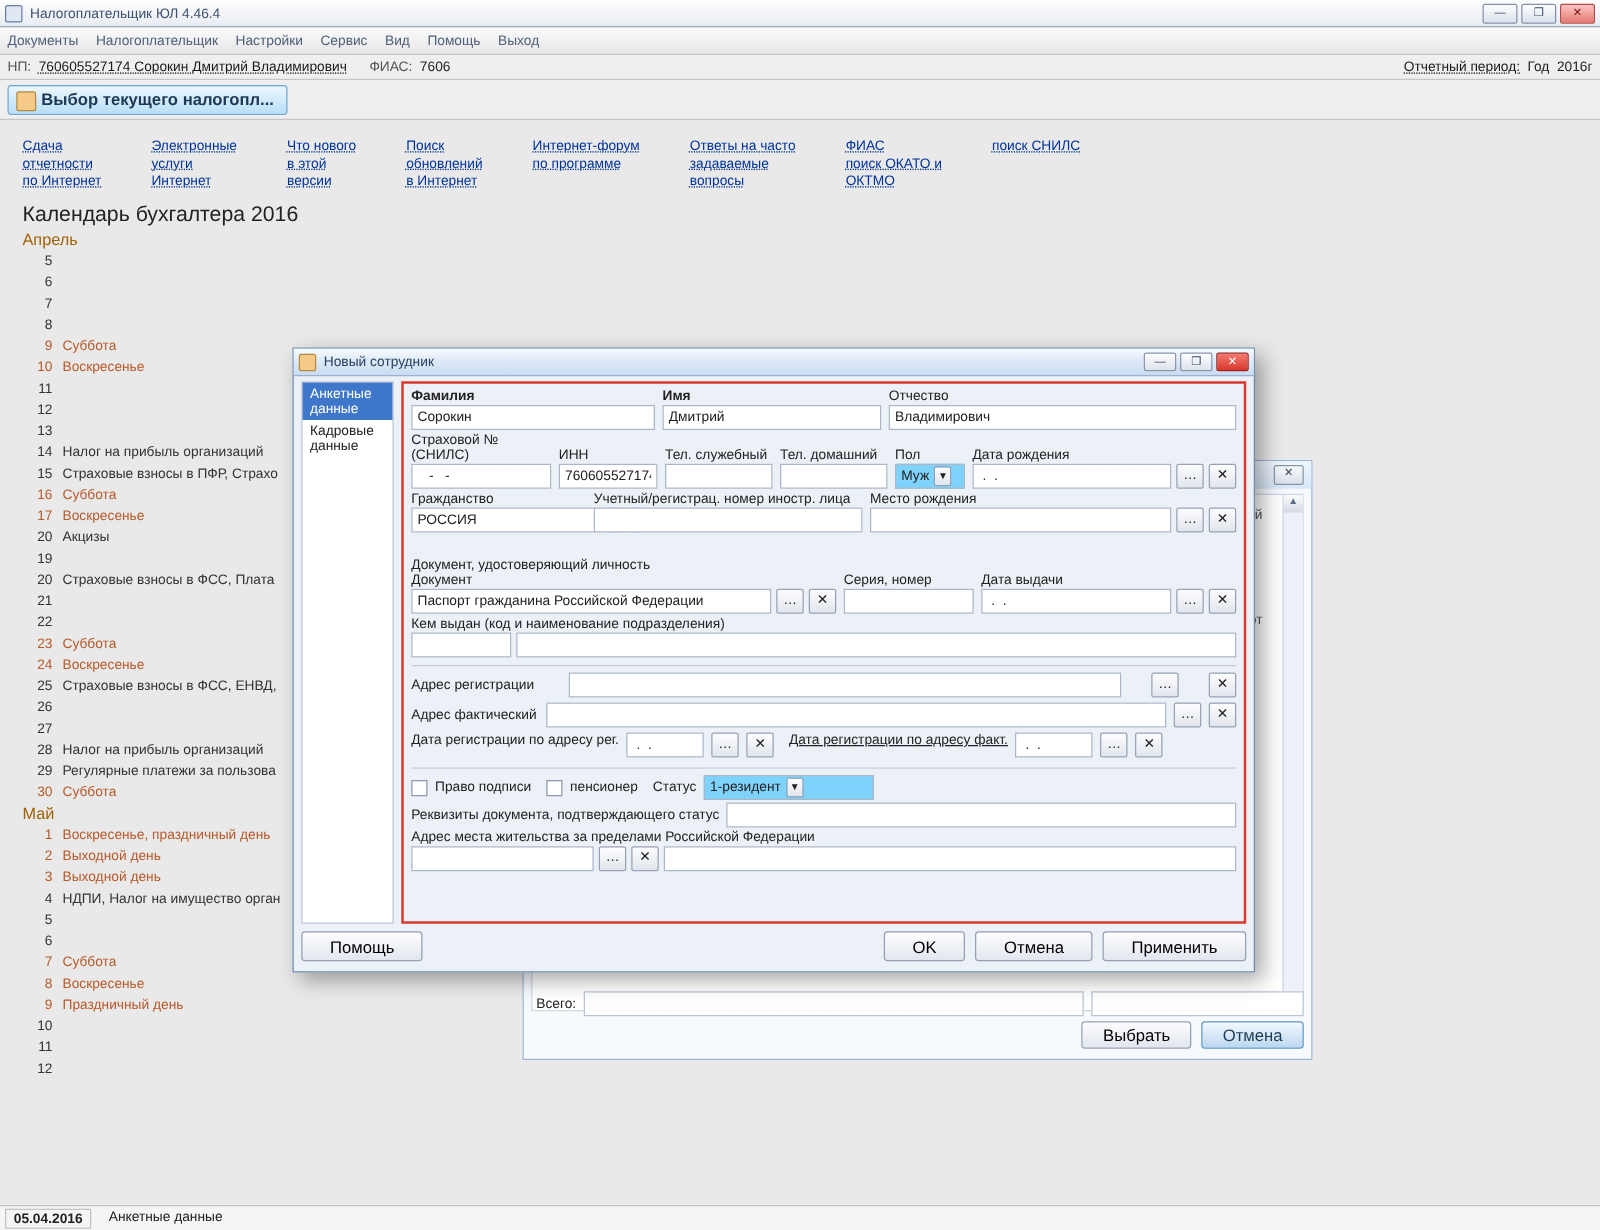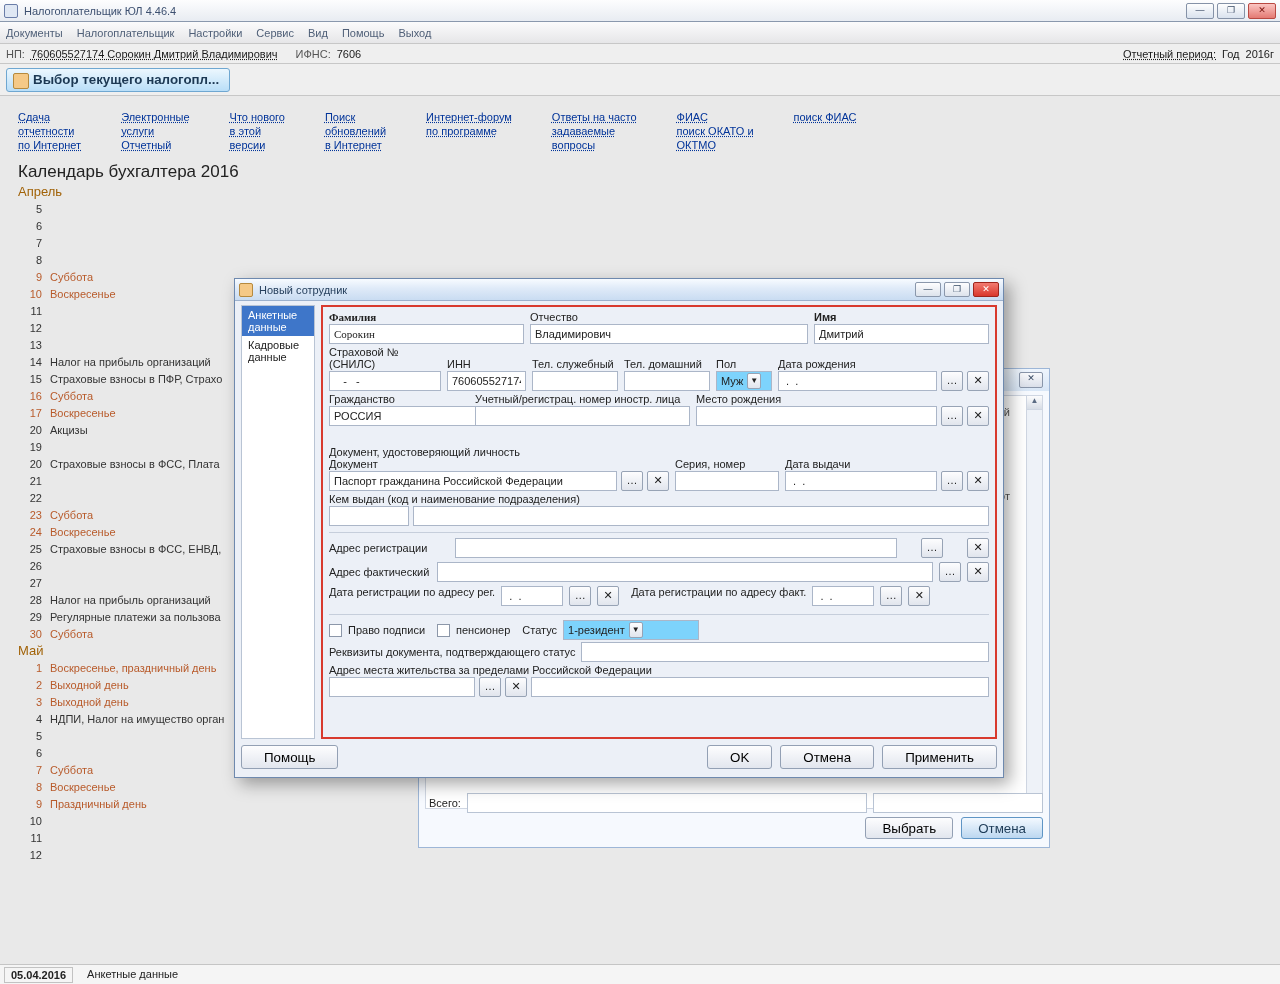--- a/index.html
+++ b/index.html
@@ -95,21 +95,21 @@
   <span>Сервис</span>
   <span>Вид</span>
   <span>Помощь</span>
   <span>Выход</span>
 </div>
 
 <div class="infobar">
   <span class="lbl">НП:</span>
   <span class="val">760605527174 Сорокин Дмитрий Владимирович</span>
   <span class="sep"></span>
-  <span class="lbl">ИФНС:</span>
+  <span class="lbl">ФИАС:</span>
   <span>7606</span>
   <div class="right">
     <span class="val">Отчетный период:</span>
     <span>Год</span>
     <span>2016г</span>
   </div>
 </div>
 
 <div class="toolbar">
   <button class="bigbtn">Выбор текущего налогопл...</button>
@@ -117,21 +117,21 @@
 
 <div class="linksrow" id="linksrow">
     <div class="linkcol">
       <a>Сдача</a>
       <a>отчетности</a>
       <a>по Интернет</a>
     </div>
     <div class="linkcol">
       <a>Электронные</a>
       <a>услуги</a>
-      <a>Отчетный</a>
+      <a>Интернет</a>
     </div>
     <div class="linkcol">
       <a>Что нового</a>
       <a>в этой</a>
       <a>версии</a>
     </div>
     <div class="linkcol">
       <a>Поиск</a>
       <a>обновлений</a>
       <a>в Интернет</a>
@@ -144,21 +144,21 @@
       <a>Ответы на часто</a>
       <a>задаваемые</a>
       <a>вопросы</a>
     </div>
     <div class="linkcol">
       <a>ФИАС</a>
       <a>поиск ОКАТО и</a>
       <a>ОКТМО</a>
     </div>
     <div class="linkcol">
-      <a>поиск ФИАС</a>
+      <a>поиск СНИЛС</a>
     </div>
   </div>
 
 <div class="mainheading">Календарь бухгалтера 2016</div>
 <div id="calendar-host">
     <div class="subheading">Апрель</div>
     <div class="cal">
       <div class="row ">
         <div class="d">5</div>
         <div class="txt"></div>
@@ -350,31 +350,31 @@
     </div>
   </div>
   <div class="dlg-body">
     <div class="sidepanel">
       <div class="item sel">Анкетные данные</div>
       <div class="item">Кадровые данные</div>
     </div>
     <div class="formpanel">
 
       <div class="flexrow">
-        <div class="fcol" style="width:195px;font-family:Liberation Serif, serif;">
+        <div class="fcol" style="width:195px;">
           <span class="lbl2 lblb">Фамилия</span>
           <input class="inpt" value="Сорокин" style="">
+        </div>
+        <div class="fcol" style="width:175px;">
+          <span class="lbl2 lblb">Имя</span>
+          <input class="inpt" value="Дмитрий" style="">
         </div>
         <div class="fcol" style="flex:1;">
           <span class="lbl2">Отчество</span>
           <input class="inpt" value="Владимирович" style="">
-        </div>
-        <div class="fcol" style="width:175px;">
-          <span class="lbl2 lblb">Имя</span>
-          <input class="inpt" value="Дмитрий" style="">
         </div>
       </div>
 
       <div class="flexrow">
         <div class="fcol" style="width:112px;">
           <span class="lbl2">Страховой № (СНИЛС)</span>
           <input class="inpt" value="   -   -" style="">
         </div>
         <div class="fcol" style="width:79px;">
           <span class="lbl2">ИНН</span>
@@ -474,21 +474,21 @@
         <input class="inpt" style="flex: 1 1 0%;">
         <div class="sqbtn">…</div>
         <div class="sqbtn">✕</div>
       </div>
 
       <div class="flexrow" style="align-items:flex-start;margin-top:4px;">
         <span>Дата регистрации по адресу рег.</span>
         <input class="inpt" style="width: 62px;" value=" .  .">
         <div class="sqbtn">…</div>
         <div class="sqbtn">✕</div>
-        <span style="margin-left:6px;">Дата регистрации по адресу факт.</span>
+        <span style="margin-left:6px;text-decoration:underline;">Дата регистрации по адресу факт.</span>
         <input class="inpt" style="width: 62px;" value=" .  .">
         <div class="sqbtn">…</div>
         <div class="sqbtn">✕</div>
       </div>
 
       <div style="height:6px;border-top:1px solid #c6cedb;margin-top:8px;"></div>
 
       <div class="flexrow" style="align-items:center;">
         <span class="checkbox"></span>
         <span>Право подписи</span>

